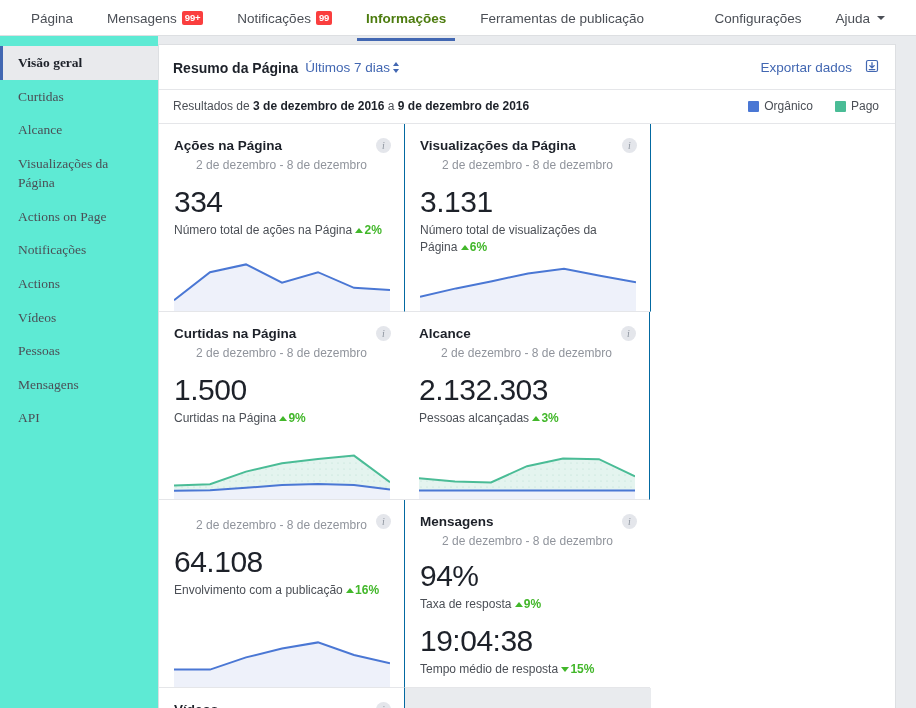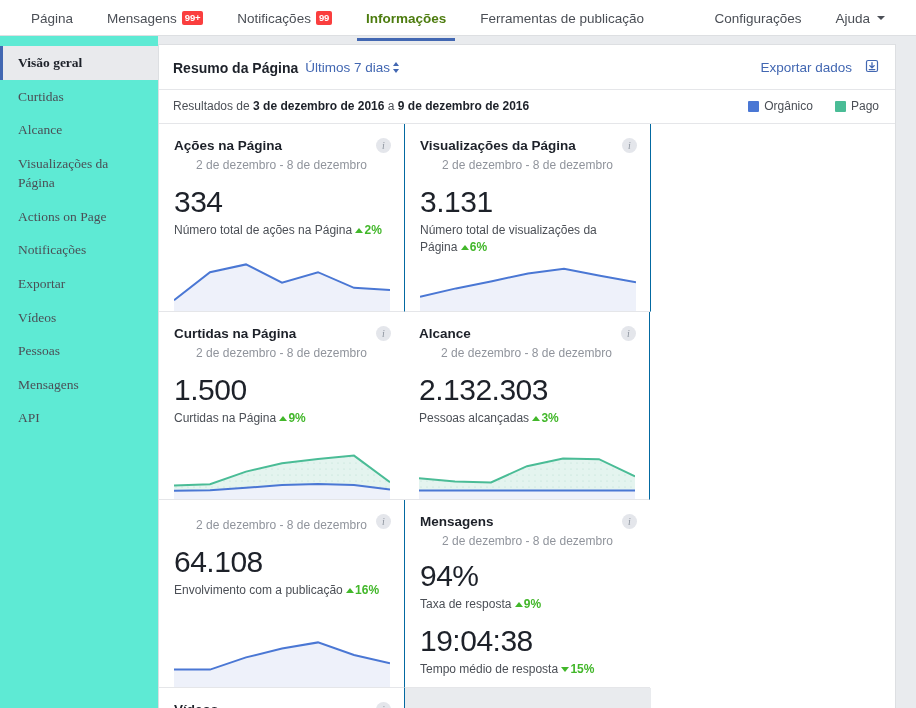--- a/index.html
+++ b/index.html
@@ -300,21 +300,21 @@
 
 <div class="page">
 
   <div class="sidebar">
     <div class="side-item active"><span>Visão geral</span></div>
     <div class="side-item"><span>Curtidas</span></div>
     <div class="side-item"><span>Alcance</span></div>
     <div class="side-item"><span>Visualizações da Página</span></div>
     <div class="side-item"><span>Actions on Page</span></div>
     <div class="side-item"><span>Notificações</span></div>
-    <div class="side-item"><span>Exportar</span></div>
+    <div class="side-item"><span>Actions</span></div>
     <div class="side-item"><span>Vídeos</span></div>
     <div class="side-item"><span>Pessoas</span></div>
     <div class="side-item"><span>Mensagens</span></div>
     <div class="side-item"><span>API</span></div>
   </div>
 
   <div class="main">
     <div class="panel">
 
       <div class="panel-head">

